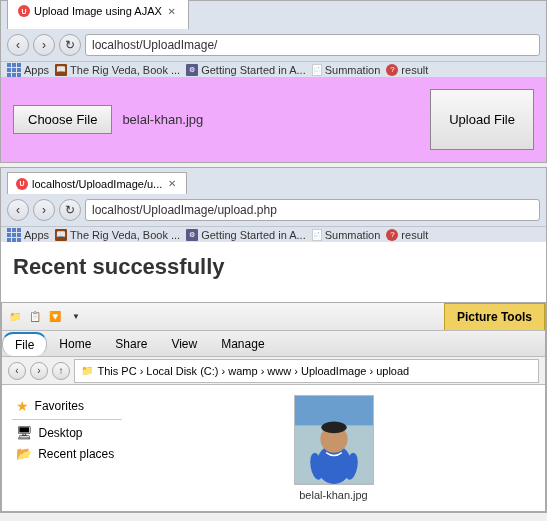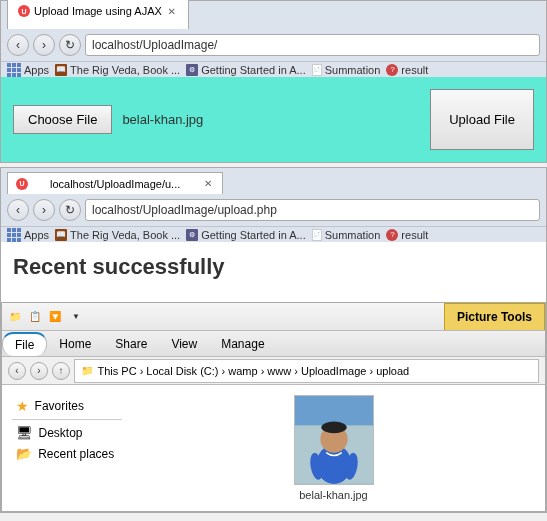--- a/index.html
+++ b/index.html
@@ -165,21 +165,21 @@
       border-radius: 50%;
       font-size: 8px;
       color: white;
       display: flex;
       align-items: center;
       justify-content: center;
     }
 
     
     .page-content {
-      background: #5eead4;
+      background: #f0abfc;
       padding: 12px;
       min-height: 50px;
     }
 
     .file-upload-row {
       display: flex;
       align-items: center;
       gap: 10px;
     }
 
@@ -222,21 +222,21 @@
     }
 
     .tab-2 {
       background: white;
       border: 1px solid #aaa;
       border-bottom: none;
       padding: 3px 8px;
       font-size: 11px;
       display: flex;
       align-items: center;
-      gap: 22px;
+      gap: 4px;
       height: 22px;
     }
 
     
     .upload-success {
       background: white;
       padding: 12px;
     }
 
     .upload-success h2 {

